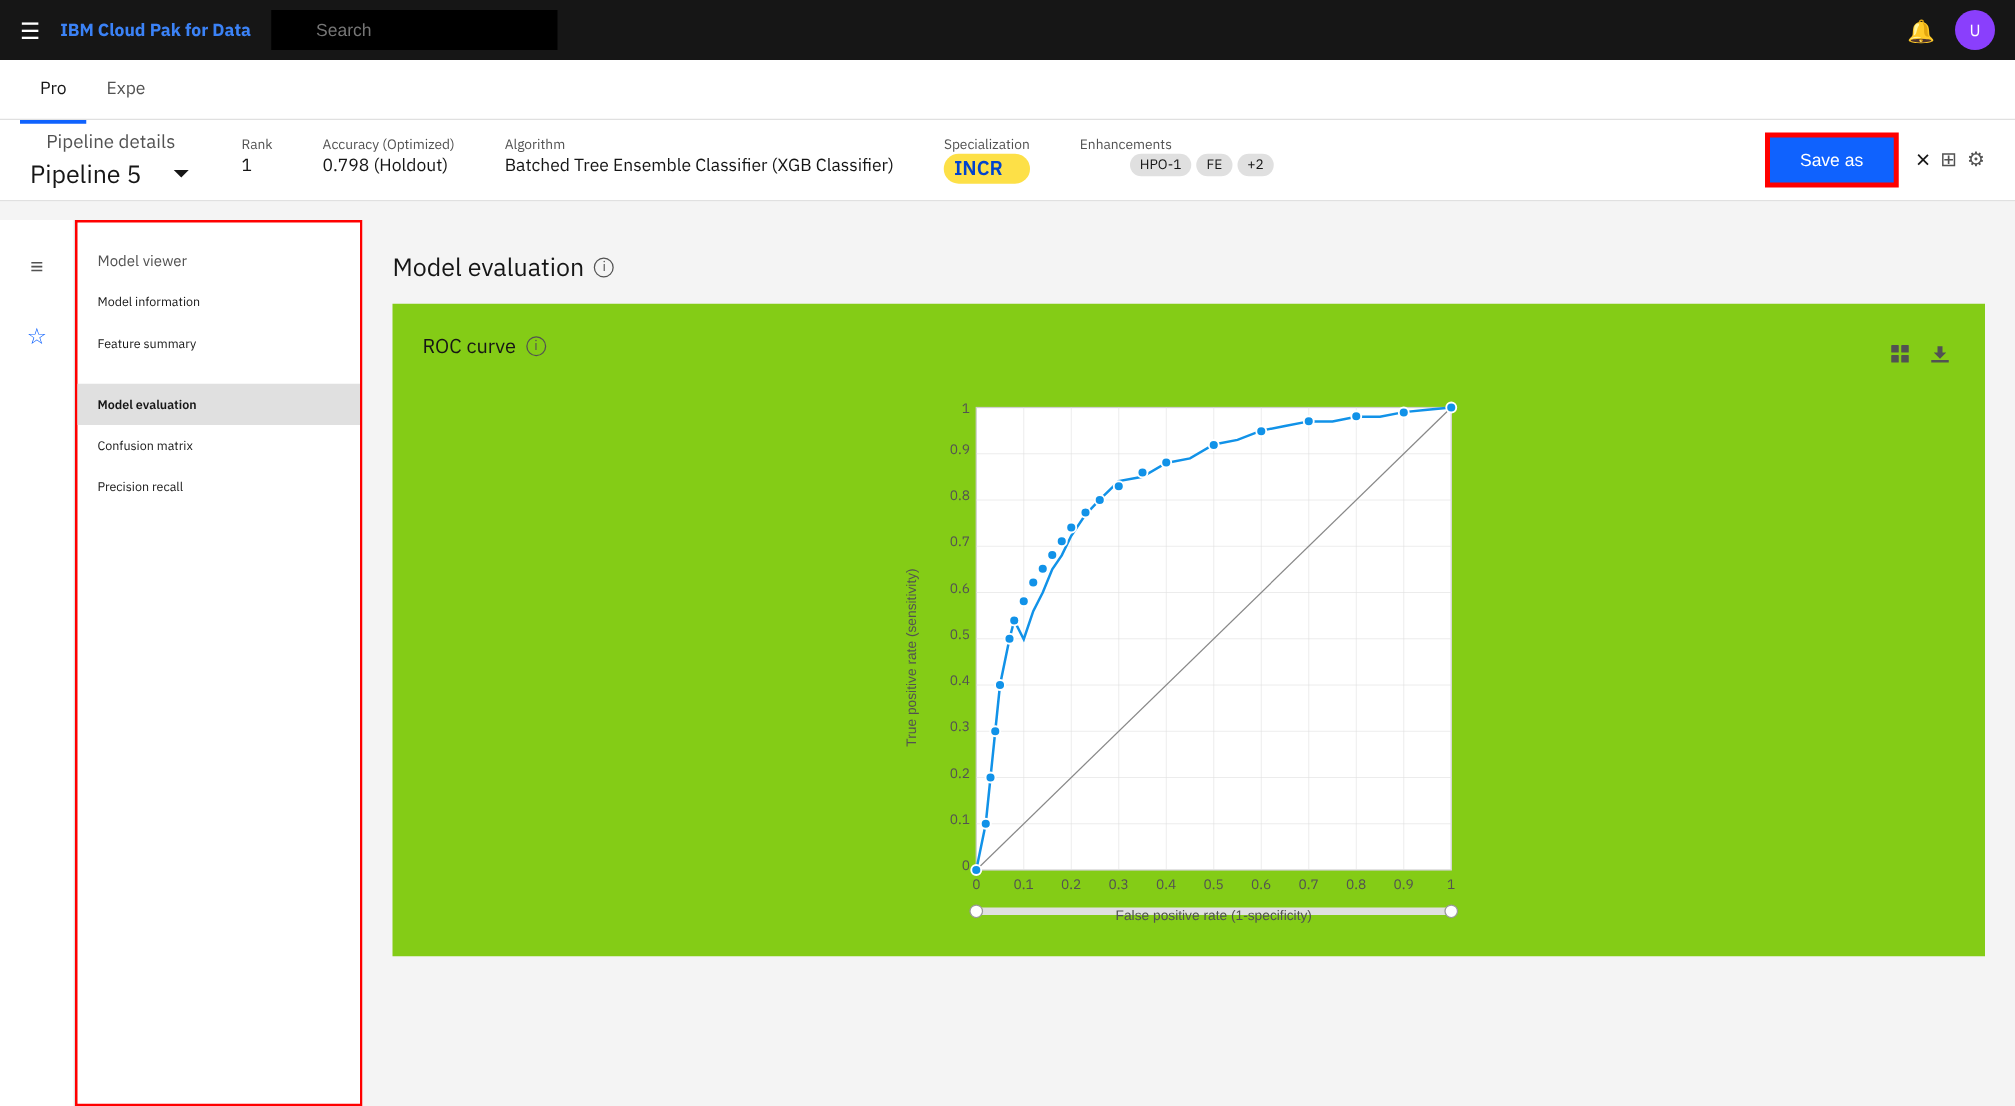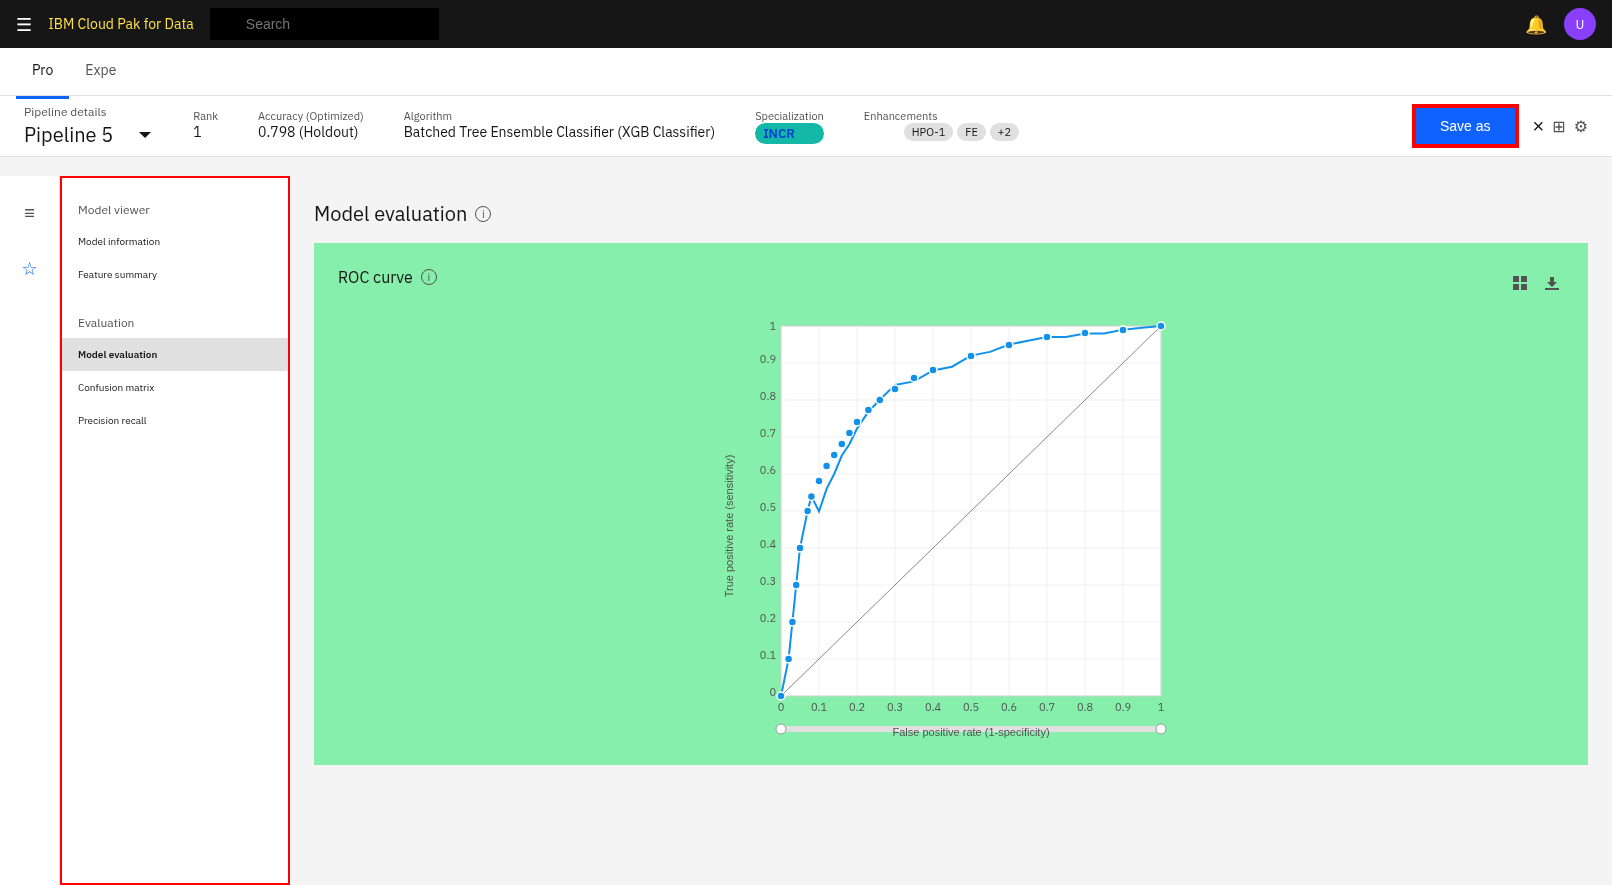--- a/index.html
+++ b/index.html
@@ -12,21 +12,21 @@
       display: flex;
       align-items: center;
       padding: 0 16px;
       gap: 16px;
       color: #fff;
       position: fixed;
       top: 0; left: 0; right: 0;
       z-index: 100;
     }
     .topnav-menu { font-size: 18px; cursor: pointer; color: #fff; }
-    .topnav-brand { color: #fde047; font-size: 14px; font-weight: 400; }
+    .topnav-brand { color: #3b82f6; font-size: 14px; font-weight: 700; }
     .topnav-search {
       flex: 1;
       max-width: 600px;
       background: #000000;
       border: none;
       color: #fff;
       height: 32px;
       padding: 0 12px 0 36px;
       font-size: 14px;
       position: relative;
@@ -66,33 +66,33 @@
       background: #fff;
       border-bottom: 1px solid #e0e0e0;
       padding: 8px 24px 8px 24px;
       display: flex;
       align-items: center;
       position: fixed;
       top: 96px; left: 0; right: 0;
       z-index: 98;
       gap: 40px;
     }
-    .pipeline-details-label { font-size: 12px; color: #525252; margin-bottom: 2px; }
+    .pipeline-details-label { font-size: 15px; color: #525252; margin-bottom: 2px; text-align: center; }
     .pipeline-title { font-size: 20px; font-weight: 400; display: flex; align-items: center; gap: 24px; }
     .pipeline-title svg { cursor: pointer; }
     .pipeline-meta { display: flex; gap: 40px; align-items: flex-start; flex: 1; }
     .meta-item { display: flex; flex-direction: column; }
     .meta-label { font-size: 11px; color: #525252; }
     .meta-value { font-size: 14px; color: #161616; }
     .specialization-badge {
-      background: #14b8a6;
+      background: #fde047;
       color: #0043ce;
       border-radius: 12px;
       padding: 2px 8px;
-      font-size: 13px;
+      font-size: 16px;
       font-weight: 600;
     }
     .enh-badges { display: flex; gap: 4px; align-items: center; margin-left: 40px; }
     .enh-badge {
       background: #e0e0e0;
       color: #161616;
       border-radius: 12px;
       padding: 2px 8px;
       font-size: 11px;
     }
@@ -189,21 +189,21 @@
       display: inline-flex;
       align-items: center;
       justify-content: center;
       font-size: 11px;
       color: #525252;
       cursor: pointer;
     }
 
     
     .chart-card {
-      background: #86efac;
+      background: #84cc16;
       padding: 24px;
       min-height: 520px;
     }
     .chart-title {
       font-size: 16px;
       font-weight: 400;
       margin-bottom: 16px;
       display: flex;
       align-items: center;
       gap: 8px;
@@ -307,21 +307,20 @@
 
   <div class="model-viewer-panel">
     <div class="panel-section-label">Model viewer</div>
     <div class="panel-item">
       <span>Model information</span>
     </div>
     <div class="panel-item">
       <span>Feature summary</span>
     </div>
     <div class="panel-divider"></div>
-    <div class="panel-section-label">Evaluation</div>
     <div class="panel-item active">
       <span>Model evaluation</span>
     </div>
     <div class="panel-item">
       <span>Confusion matrix</span>
     </div>
     <div class="panel-item">
       <span>Precision recall</span>
     </div>
   </div>

